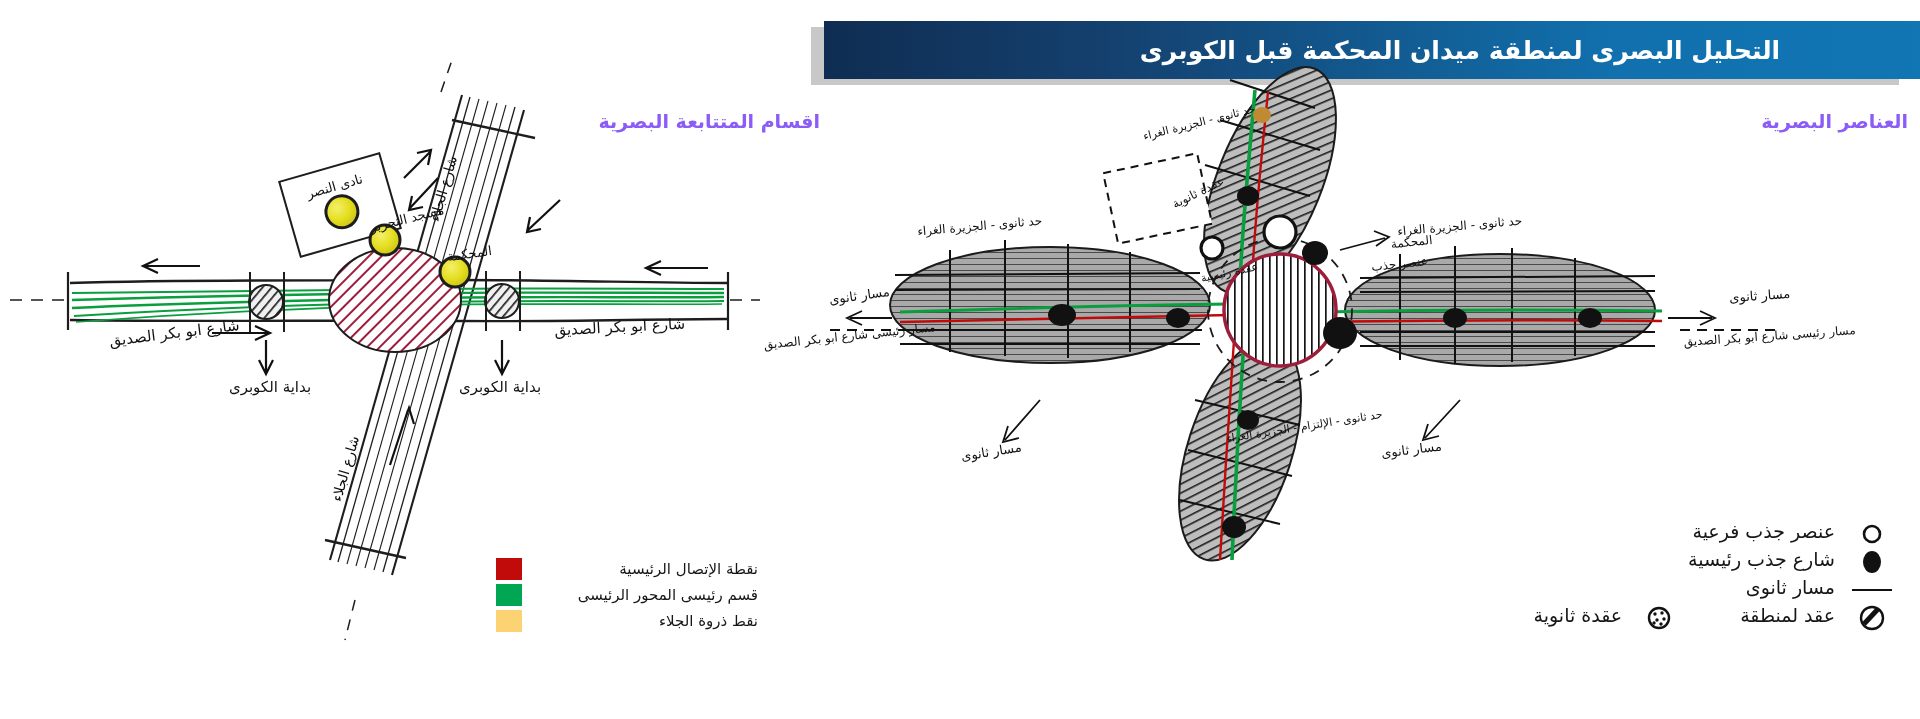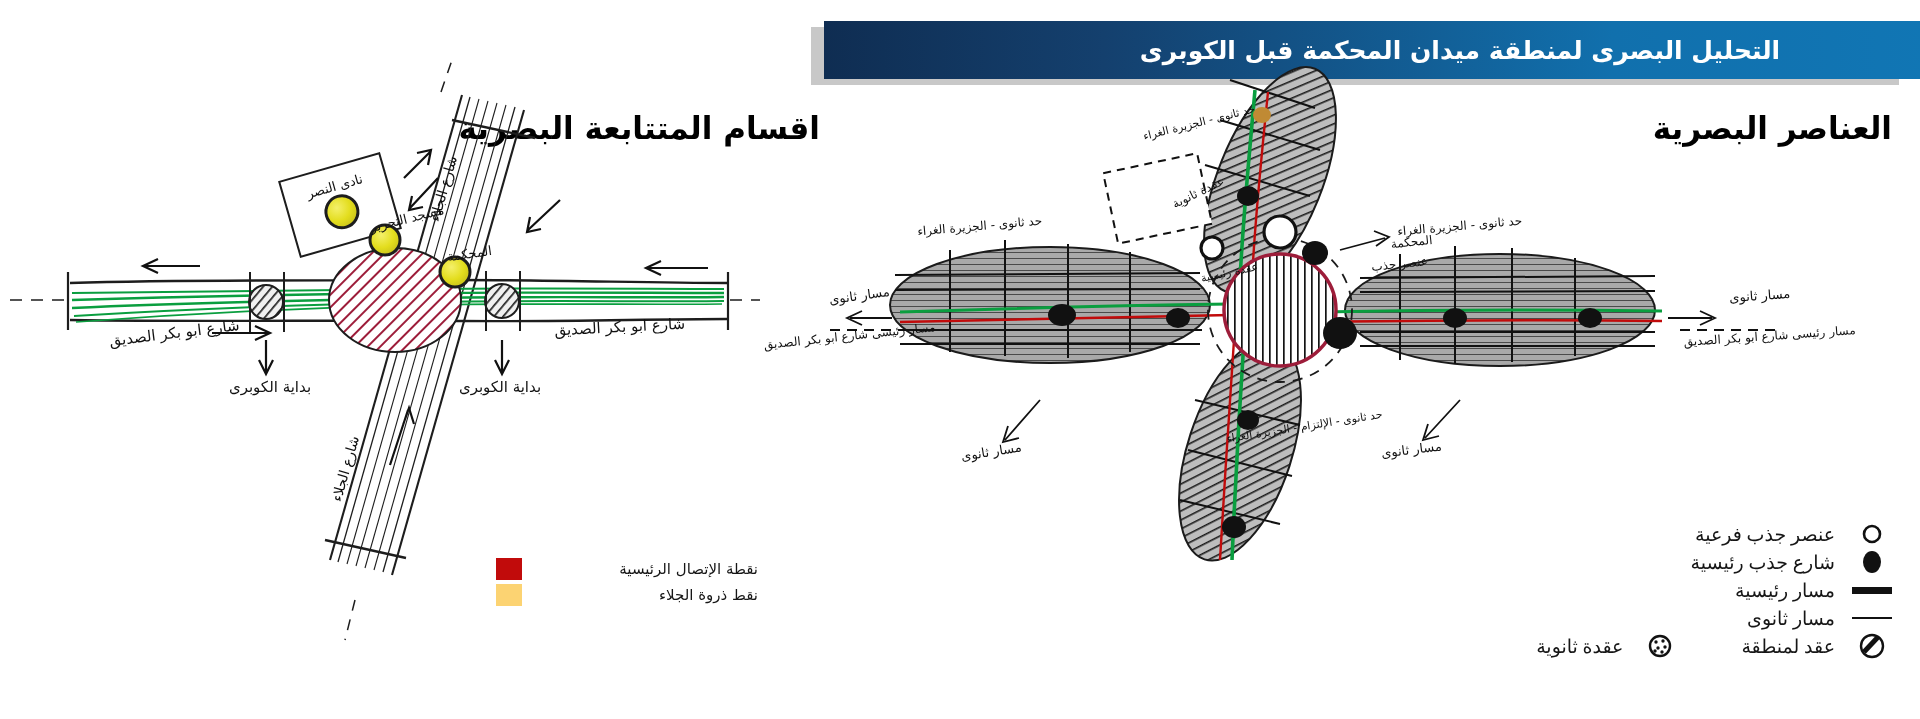--- a/index.html
+++ b/index.html
@@ -23,45 +23,45 @@
     background:linear-gradient(90deg,#0f2d52 0%,#14406e 22%,#1170ad 62%,#1179b8 100%);
     display:flex;align-items:center;justify-content:center;
   }
   .title-bar .title-text{
     color:#ffffff;font-size:25px;font-weight:bold;letter-spacing:.3px;
     text-align:center;direction:rtl;white-space:nowrap;
   }
 
   
   .sec-head{
-    position:absolute;color:#000000;font-size:31px;font-weight:bold;
+    position:absolute;color:#8b5cf6;font-size:19px;font-weight:bold;
     direction:rtl;white-space:nowrap;
   }
   #head-left{right:1100px;top:110px;}
-  #head-right{right:28px;top:110px;}
+  #head-right{right:12px;top:110px;}
 
   
   .panel{position:absolute;top:0;height:719px;}
   #panel-left{left:0;width:800px;}
   #panel-right{left:800px;width:1120px;}
 
   svg{display:block;overflow:visible;}
 
   
   .legend{position:absolute;direction:rtl;}
   #legend-left{left:496px;top:556px;width:262px;}
   .lg-row{display:flex;align-items:center;justify-content:flex-start;
           gap:12px;height:26px;flex-direction:row-reverse;}
   .lg-row .lg-label{font-size:15px;color:#161616;white-space:nowrap;
                     flex:1;}
   .sw{width:26px;height:22px;flex:0 0 26px;}
 
   #legend-right{left:1295px;top:520px;width:600px;}
-  .rg-row{display:flex;align-items:center;justify-content:flex-start;
-          gap:14px;height:28px;flex-direction:row-reverse;font-family:Liberation Serif, serif;}
+  .rg-row{display:flex;align-items:flex-start;justify-content:flex-start;
+          gap:14px;height:28px;flex-direction:row-reverse;}
   .rg-row .rg-label{font-size:19px;color:#161616;white-space:nowrap;
                     text-align:right;}
   .rg-sym{flex:0 0 46px;height:28px;display:flex;align-items:center;
           justify-content:center;}
   .rg-spacer{flex:1;}
   .rg-row.pair{justify-content:flex-start;}
   .rg-row.pair .rg-sym{flex:0 0 46px;}
 </style>
 </head>
 <body>
@@ -284,20 +284,24 @@
       </g>
     </svg>
   </div>
 
   <div class="legend" id="legend-left">
     <div class="lg-row">
       <span class="sw" id="sw0" style="background: rgb(193, 11, 11);"></span>
       <span class="lg-label">نقطة الإتصال الرئيسية</span>
     </div>
     <div class="lg-row">
+      <span class="sw" id="sw1" style="background: rgb(0, 166, 81);"></span>
+      <span class="lg-label">قسم رئيسى المحور الرئيسى</span>
+    </div>
+    <div class="lg-row">
       <span class="sw" id="sw2" style="background: rgb(252, 211, 114);"></span>
       <span class="lg-label">نقط ذروة الجلاء</span>
     </div>
   </div>
 
   <div class="legend" id="legend-right">
     <div class="rg-row">
       <span class="rg-spacer"></span>
       <span class="rg-label">عنصر جذب فرعية</span>
       <span class="rg-sym">
@@ -305,29 +309,20 @@
             <circle cx="14" cy="12" r="8" fill="#fff" stroke="#111" stroke-width="2.6"></circle>
           </svg>
       </span>
     </div>
     <div class="rg-row">
       <span class="rg-spacer"></span>
       <span class="rg-label">شارع جذب رئيسية</span>
       <span class="rg-sym">
         <svg width="28" height="26">
             <ellipse cx="14" cy="13" rx="9" ry="11" fill="#111"></ellipse>
-          </svg>
-      </span>
-    </div>
-    <div class="rg-row">
-      <span class="rg-spacer"></span>
-      <span class="rg-label">مسار رئيسية</span>
-      <span class="rg-sym">
-        <svg width="44" height="14">
-            <rect x="2" y="4" width="40" height="7" fill="#111"></rect>
           </svg>
       </span>
     </div>
     <div class="rg-row">
       <span class="rg-spacer"></span>
       <span class="rg-label">مسار ثانوى</span>
       <span class="rg-sym">
         <svg width="44" height="10">
             <line x1="2" y1="5" x2="42" y2="5" stroke="#111" stroke-width="2.2"></line>
           </svg>

